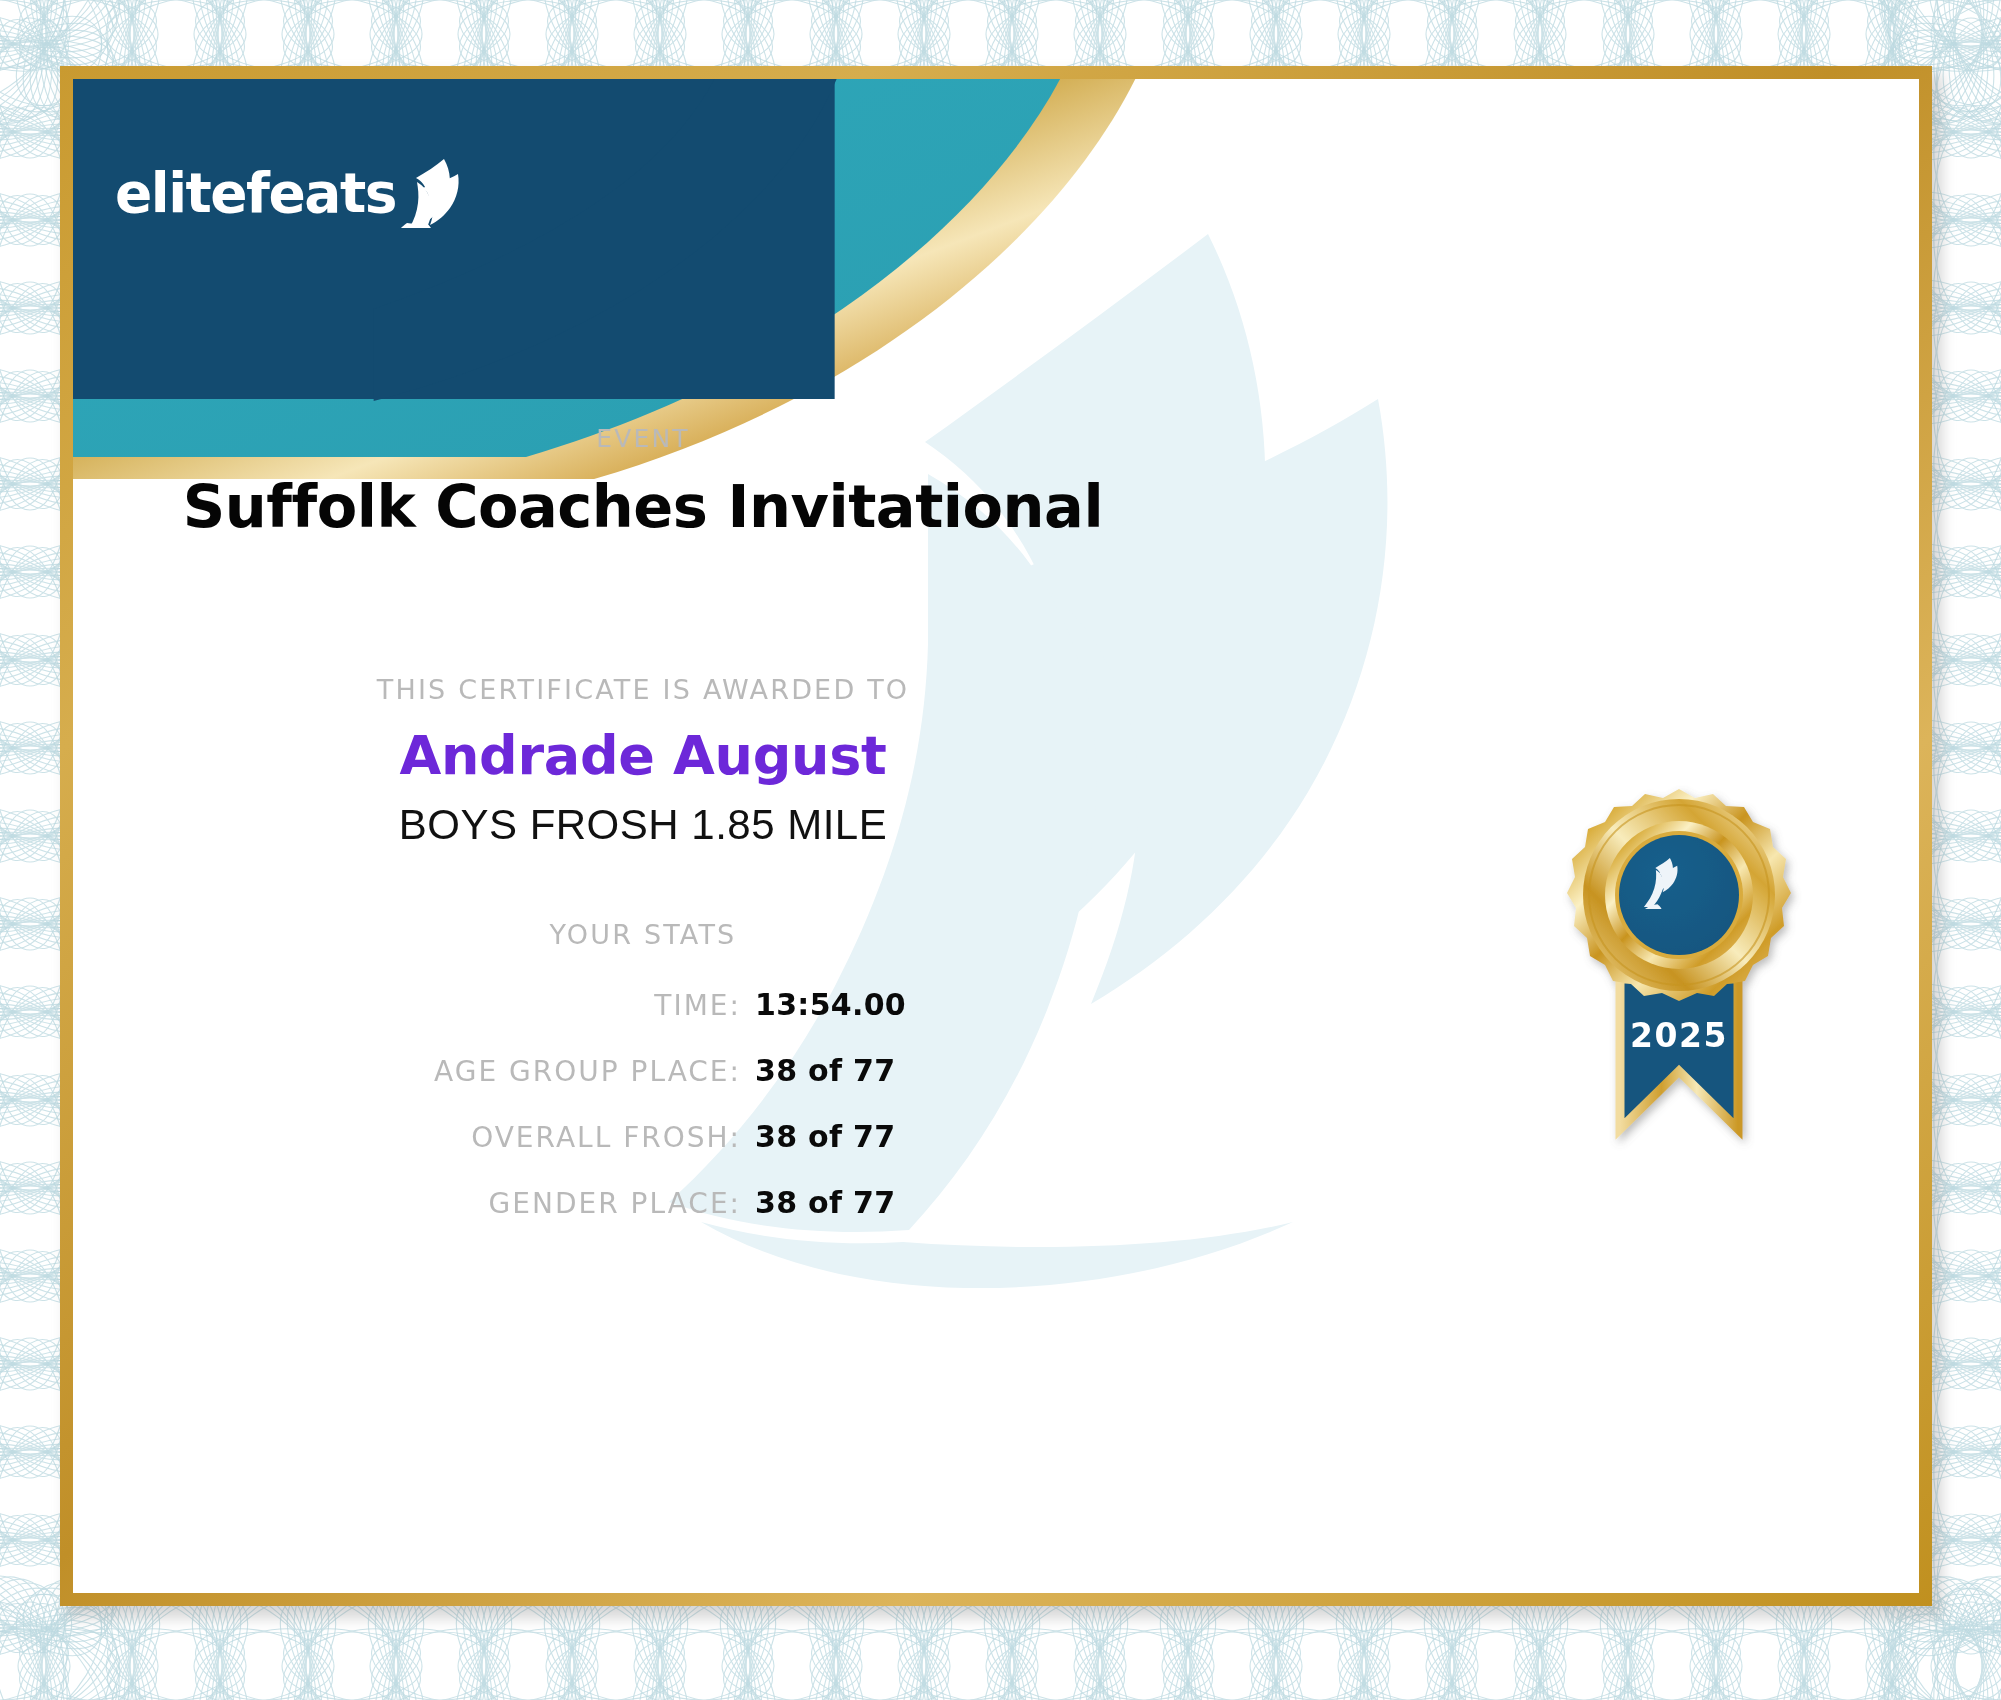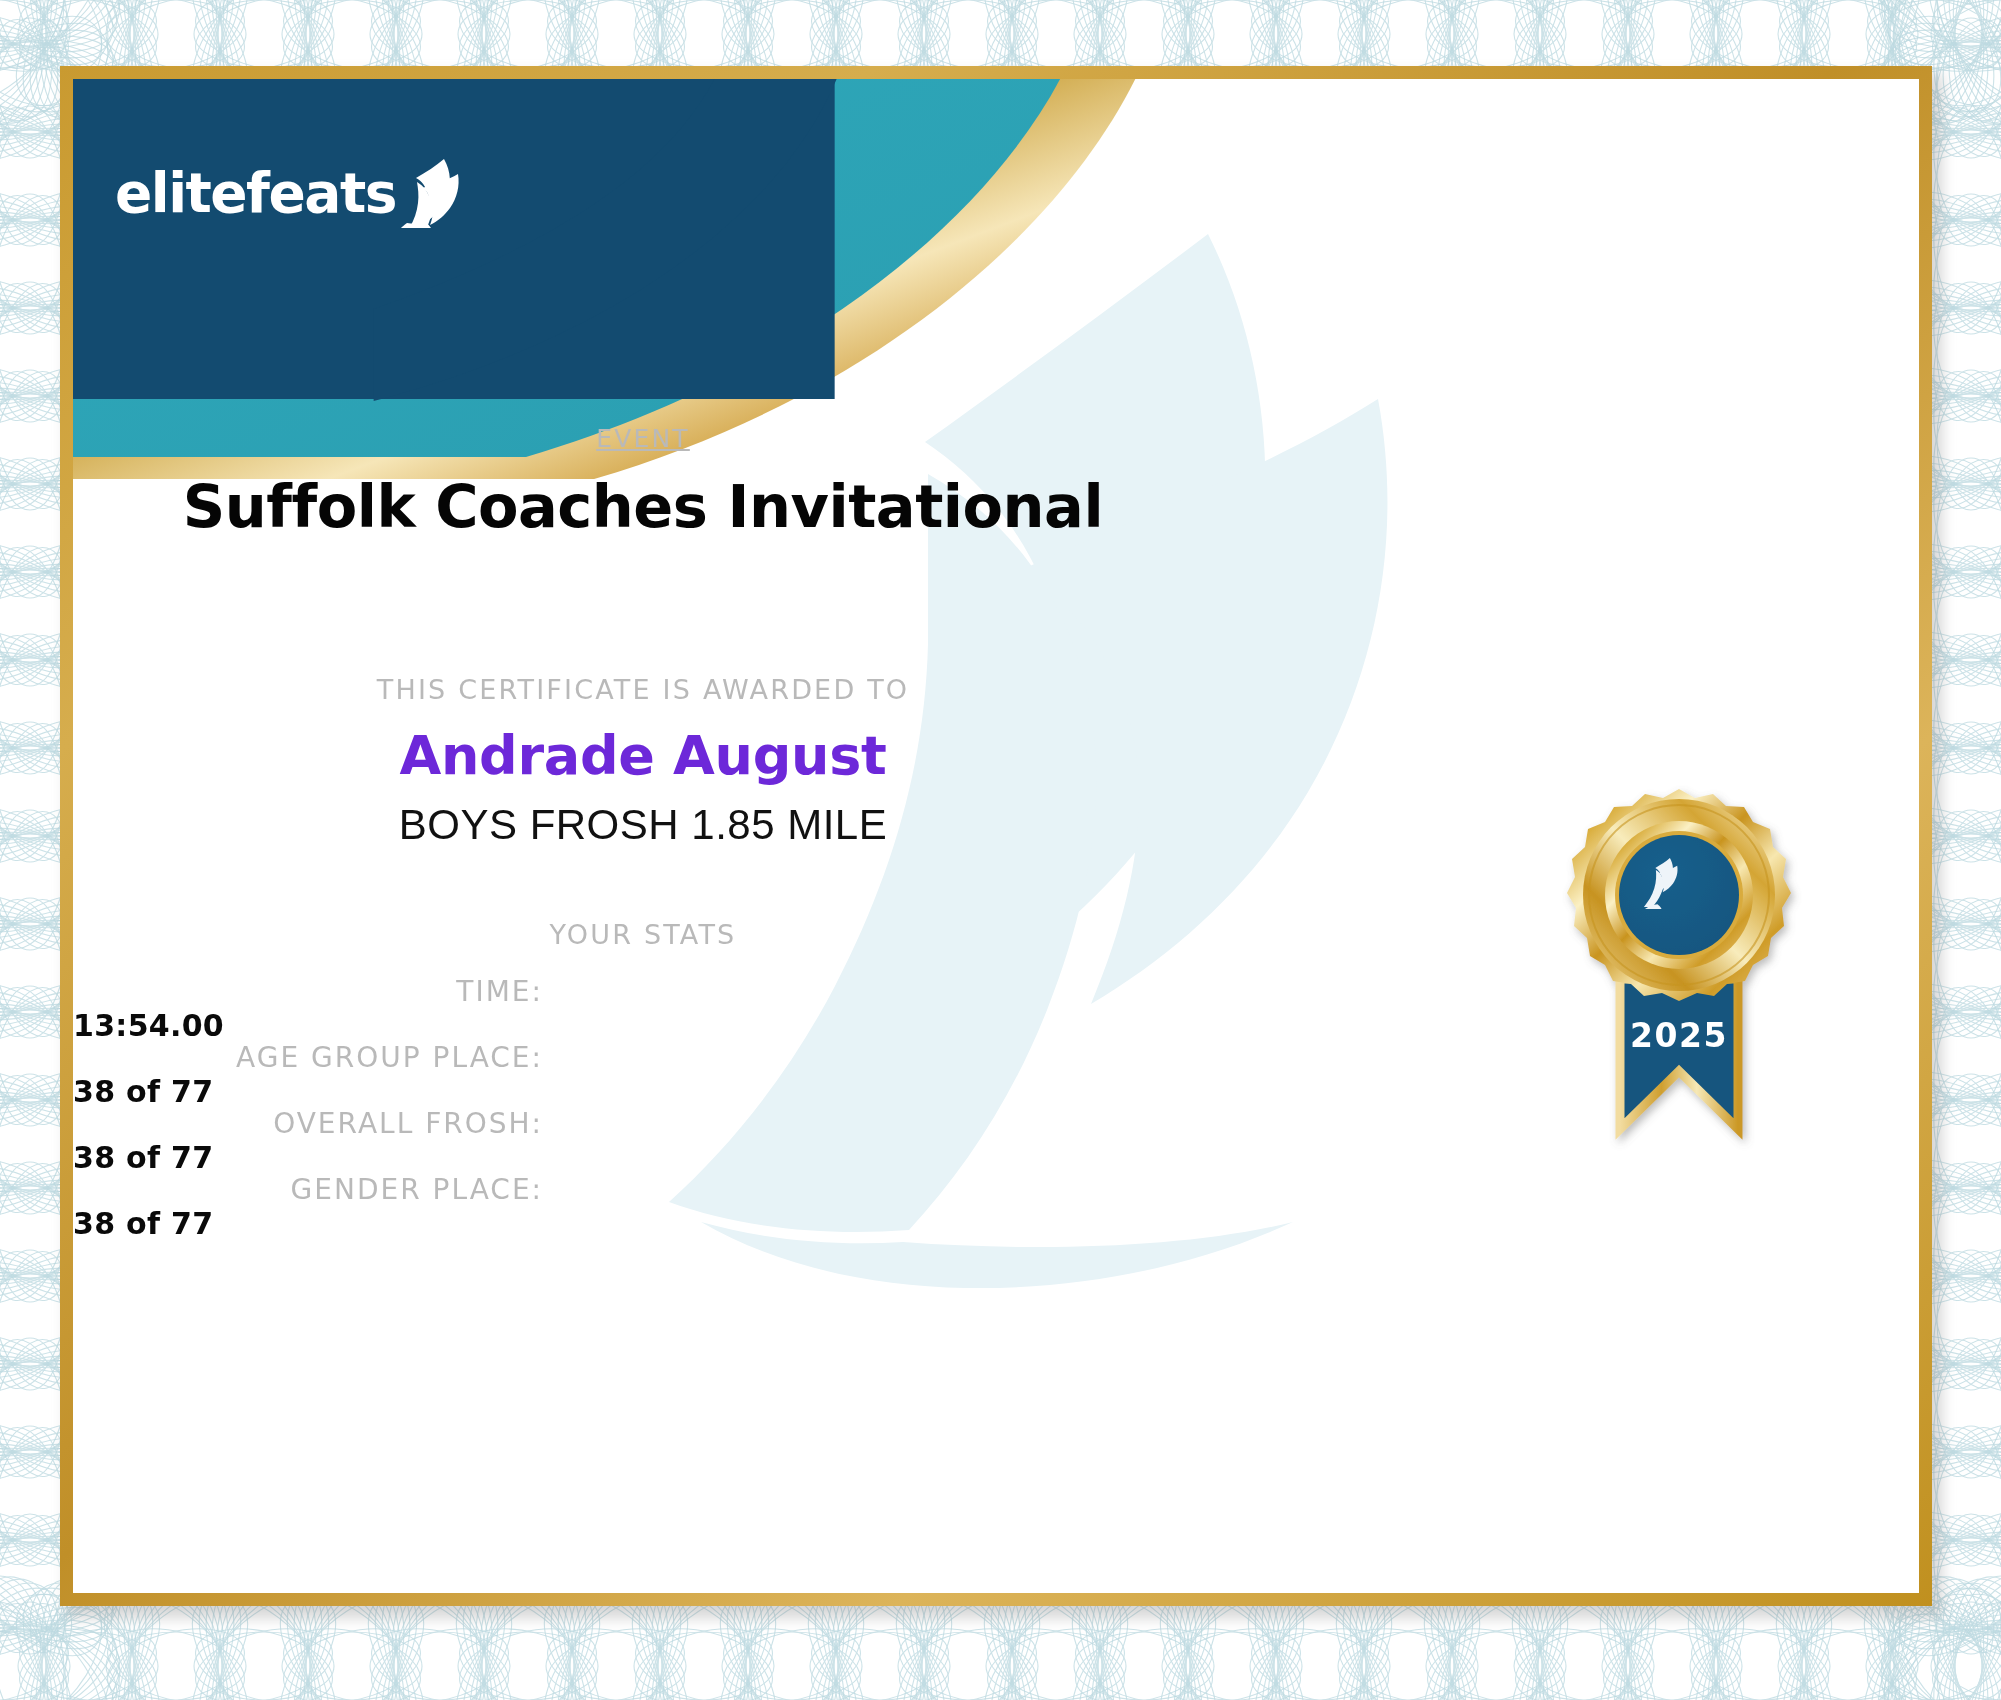--- a/index.html
+++ b/index.html
@@ -83,21 +83,20 @@
     font-family:"DejaVu Sans", sans-serif;
     color:#b9b9b9;
     letter-spacing:2.2px;
     font-weight:400;
     text-align:center;
   }
 
   .event-label{
     position:absolute;top:345px;left:0;width:1140px;
     font-size:25px;
-    text-decoration:underline;
   }
   .event-name{
     position:absolute;top:393px;left:0;width:1140px;
     text-align:center;
     font-family:"DejaVu Sans", sans-serif;
     font-weight:700;
     font-size:59px;
     color:#050505;
     letter-spacing:-0.5px;
   }
@@ -133,21 +132,20 @@
   .stats-list{
     position:absolute;
     top:908px;left:0;width:1140px;
   }
   .stat-row{
     display:flex;
     align-items:baseline;
     justify-content:center;
     margin-bottom:22px;
     height:44px;
-    flex-direction:column;
   }
   .stat-key{
     font-family:"DejaVu Sans", sans-serif;
     color:#b9b9b9;
     font-size:28px;
     letter-spacing:2px;
     text-align:right;
     width:470px;
     padding-right:14px;
     white-space:nowrap;

